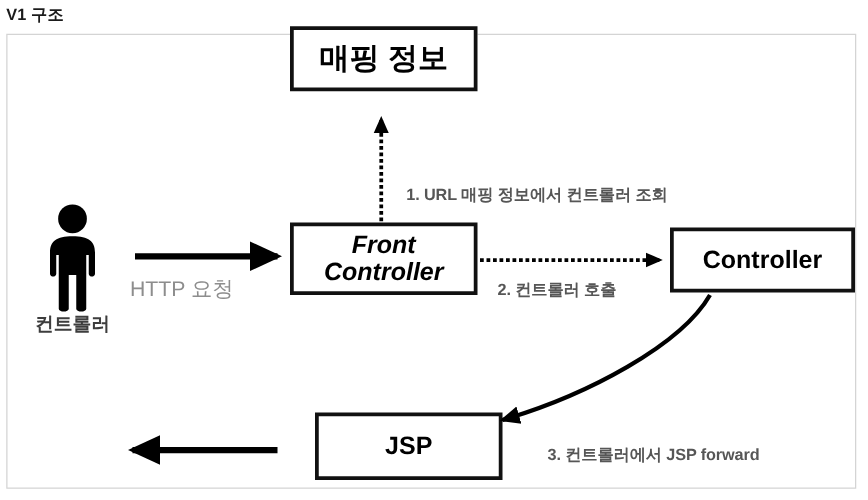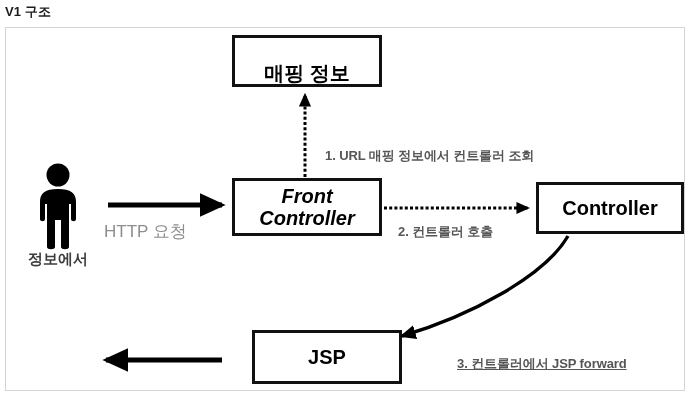--- a/index.html
+++ b/index.html
@@ -48,25 +48,24 @@
     display: flex;
     align-items: center;
     justify-content: center;
     text-align: center;
     color: #000000;
     font-weight: bold;
     line-height: 1.12;
   }
   #node-mapping {
     left: 232px;
-    top: 35px;
+    top: 21px;
     width: 150px;
     height: 52px;
-    font-size: 20px;
-    align-items: flex-end;
+    font-size: 24px;
   }
   #node-front-controller {
     left: 232px;
     top: 178px;
     width: 150px;
     height: 58px;
     font-size: 20px;
     font-style: italic;
   }
   #node-controller {
@@ -120,21 +119,21 @@
   .edge-label.plain {
     font-weight: normal;
     color: #8d8d8d;
     font-size: 17px;
     letter-spacing: 0;
   }
   #label-http-request { left: 104px; top: 180px; }
   #label-html-response { left: 109px; top: 322px; }
   #label-step1 { left: 325px; top: 107px; }
   #label-step2 { left: 398px; top: 183px; }
-  #label-step3 { left: 457px; top: 315px; text-decoration: underline; }
+  #label-step3 { left: 438px; top: 315px; }
   svg.overlay {
     position: absolute;
     left: 0;
     top: 0;
     width: 694px;
     height: 400px;
     pointer-events: none;
   }
 </style>
 </head>
@@ -148,21 +147,21 @@
 
   <div class="client-figure">
     <svg viewBox="0 0 52 88" width="52" height="88" xmlns="http://www.w3.org/2000/svg">
       <circle cx="26" cy="13" r="11.5" fill="#000000"></circle>
       <path d="M26 27 C 13 27, 8 31, 8 40 L 8 57 C 8 60, 13 60, 13 57 L 13 42
                L 15 42 L 15 85 C 15 88, 23 88, 23 85 L 23 58 L 29 58 L 29 85
                C 29 88, 37 88, 37 85 L 37 42 L 39 42 L 39 57 C 39 60, 44 60, 44 57
                L 44 40 C 44 31, 39 27, 26 27 Z" fill="#000000"></path>
     </svg>
   </div>
-  <div class="client-caption">정보에서</div>
+  <div class="client-caption">컨트롤러</div>
 
   <div class="node" id="node-mapping">
     <span class="node-label">매핑 정보</span>
   </div>
 
   <div class="node" id="node-front-controller">
     <span class="node-label">
       <span>Front</span><br>
       <span>Controller</span>
     </span>

